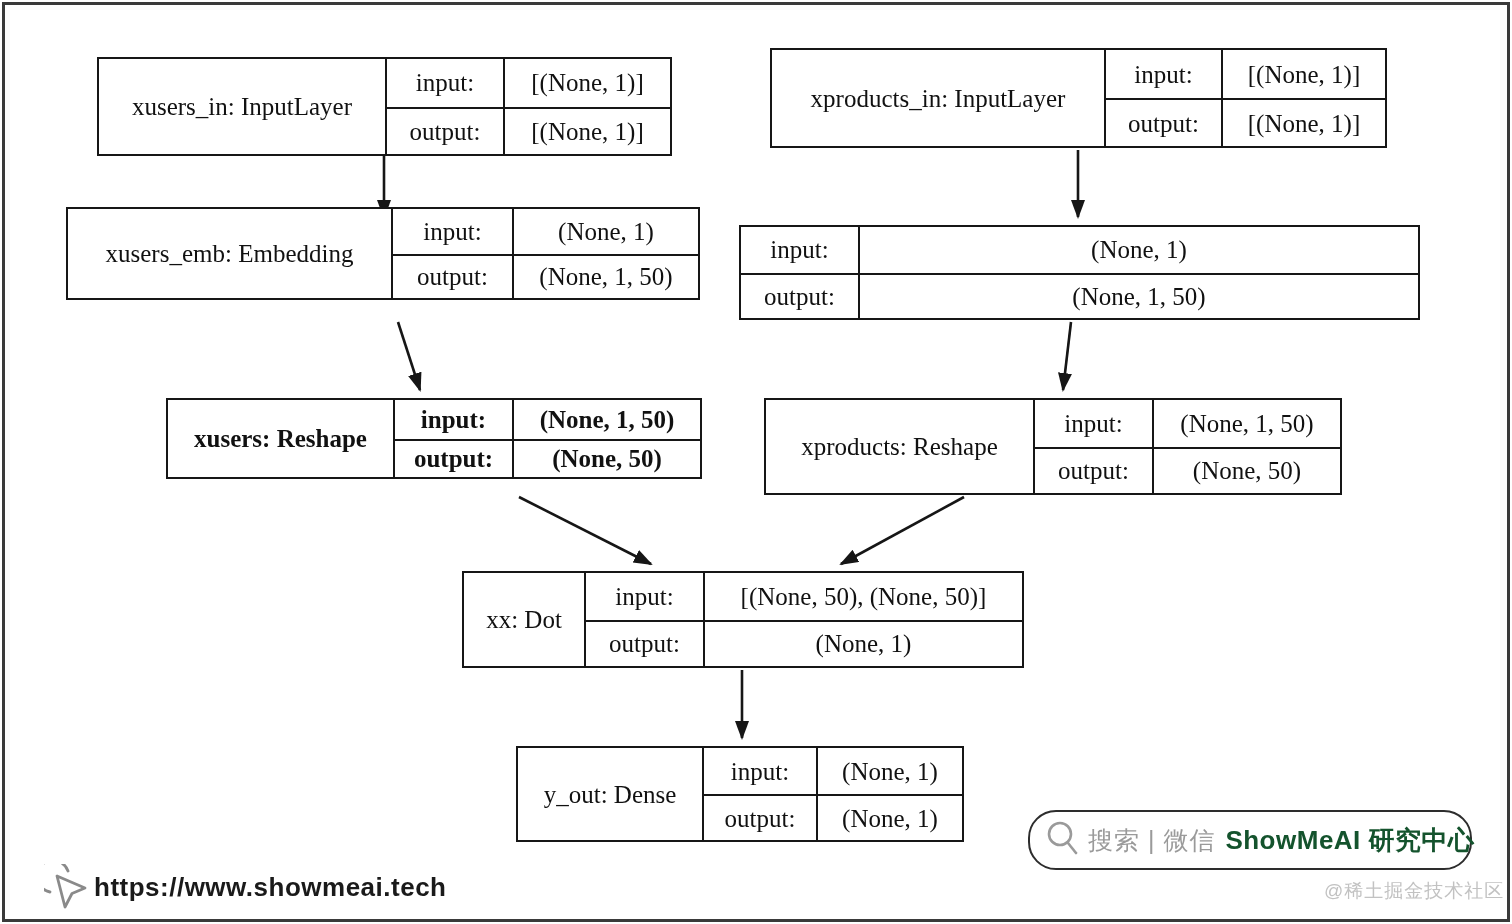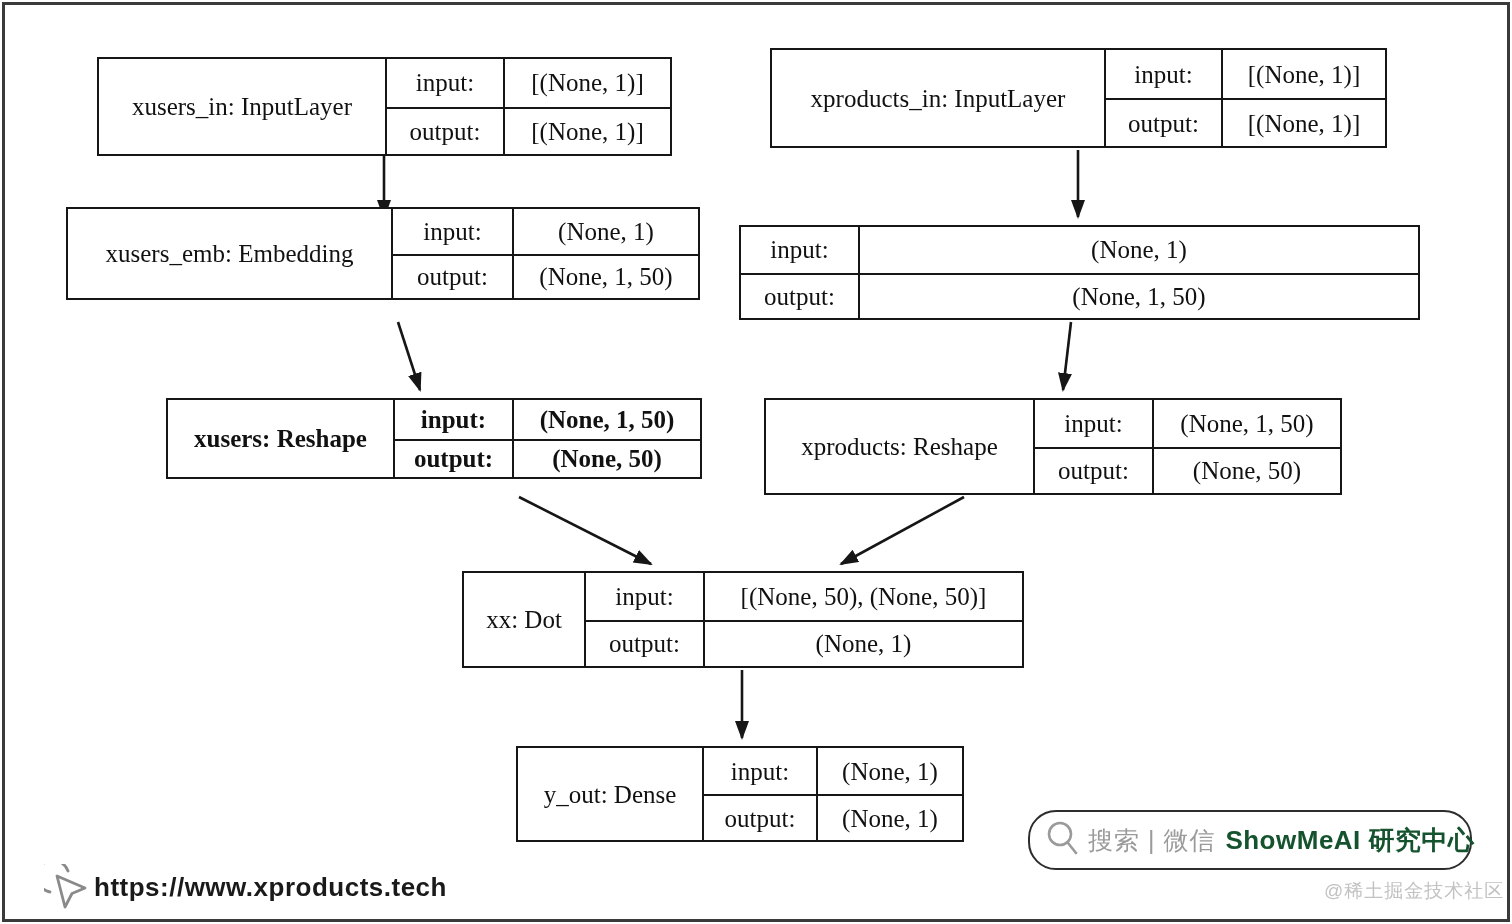--- a/index.html
+++ b/index.html
@@ -218,14 +218,14 @@
   <span class="wm-gray">搜索 | 微信</span>
   <span class="wm-brand">ShowMeAI 研究中心</span>
 </div>
 
 <span class="cursor-icon">
   <svg width="44" height="50" viewBox="0 0 44 50">
     <path d="M24 7 A16 16 0 1 0 6 28" fill="none" stroke="#8a8a8a" stroke-width="2.8" stroke-linecap="round"></path>
     <path d="M13 12 L41 24 L28 29.5 L21 43 Z" fill="#ffffff" stroke="#8a8a8a" stroke-width="2.8" stroke-linejoin="round"></path>
   </svg>
 </span>
-<div class="footer-url">https://www.xproducts.tech</div>
+<div class="footer-url">https://www.showmeai.tech</div>
 <div class="community">@稀土掘金技术社区</div>
 
 </body></html>

